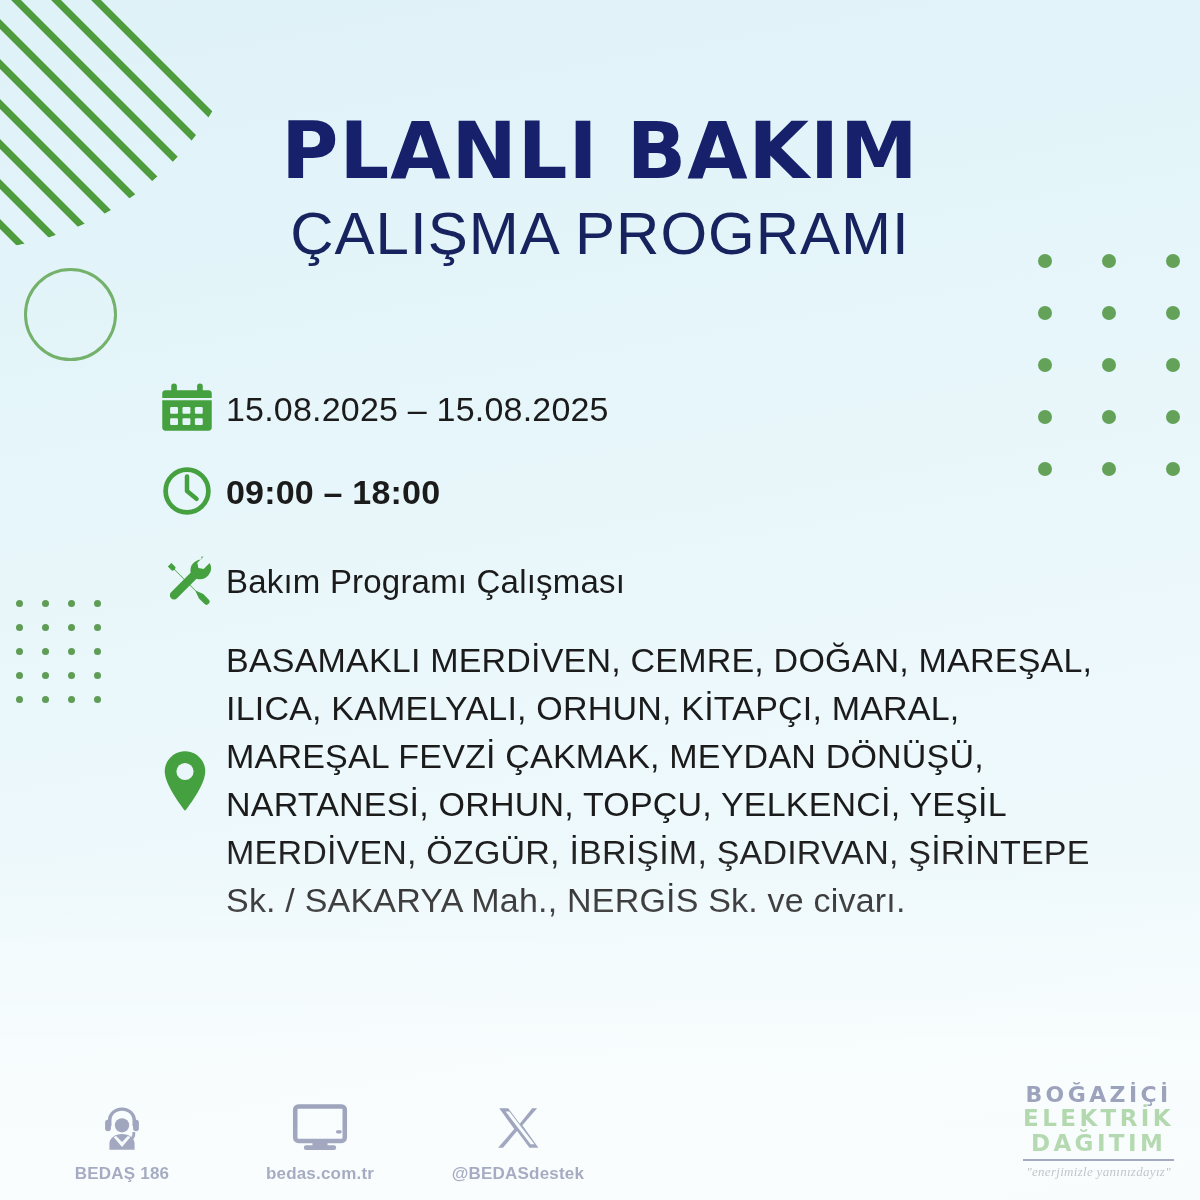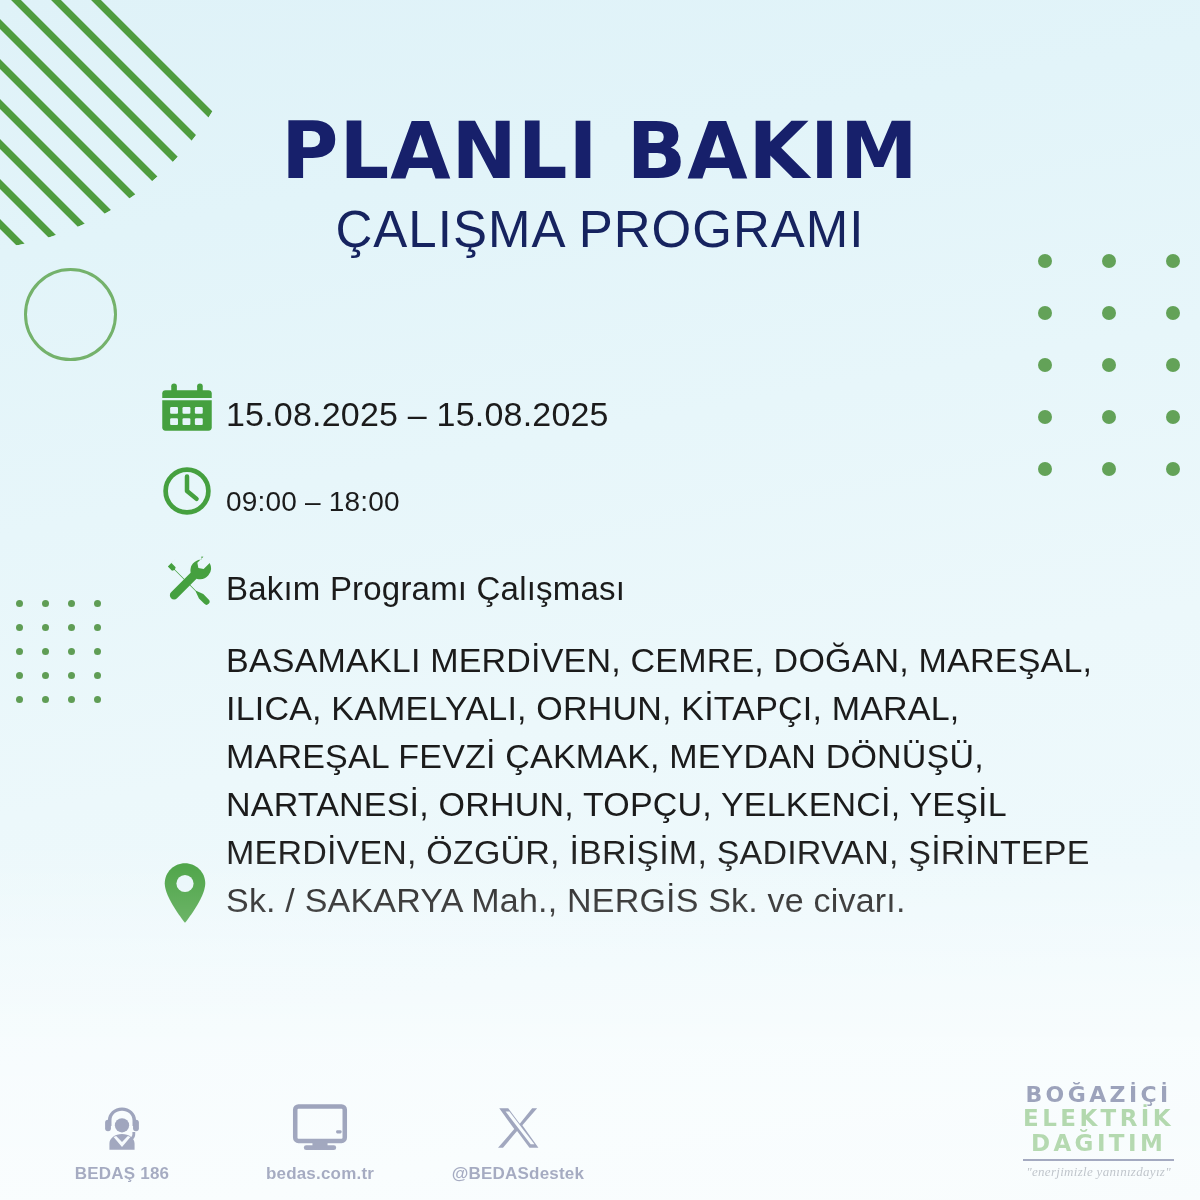--- a/index.html
+++ b/index.html
@@ -81,46 +81,46 @@
     font-family:"DejaVu Sans","Liberation Sans",sans-serif;
     font-size:78px;
     font-weight:700;
     letter-spacing:1px;
     color:#17206b;
     line-height:1;
   }
   .title-sub {
     margin-top:14px;
     font-family:"Liberation Sans","DejaVu Sans",sans-serif;
-    font-size:51px;
+    font-size:60px;
     font-weight:400;
     letter-spacing:1px;
     color:#16235f;
     line-height:1;
   }
 
   
   .info { position:absolute; left:160px; top:378px; width:1000px; }
-  .row { display:flex; align-items:flex-end; margin-bottom:26px; }
+  .row { display:flex; align-items:center; margin-bottom:26px; }
   .row .ico {
     flex:0 0 66px;
     width:66px;
     display:flex; justify-content:flex-start; align-items:flex-start;
     padding-top:2px;
   }
   .row .txt {
     font-family:"Liberation Sans","DejaVu Sans",sans-serif;
     color:#1b1b1b;
     font-size:33px;
     line-height:1.16;
     font-weight:400;
     letter-spacing:.2px;
   }
   .row-date .txt  { font-size:34px; padding-top:8px; }
-  .row-time .txt  { font-size:28px; padding-top:6px; }
+  .row-time .txt  { font-size:34px; padding-top:6px;font-weight:bold; }
   .row-work .txt  { font-size:33px; padding-top:6px; }
   .row-date { margin-bottom:28px; }
   .row-time { margin-bottom:32px; }
   .row-work { margin-bottom:28px; }
 
   .addr { display:block; }
   .addr .line {
     display:block;
     font-size:34px;
     line-height:48px;

